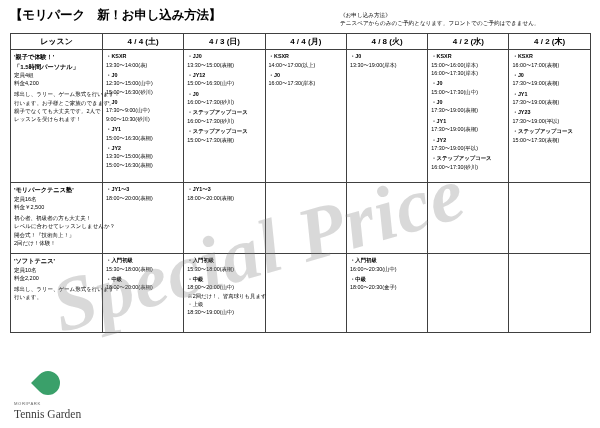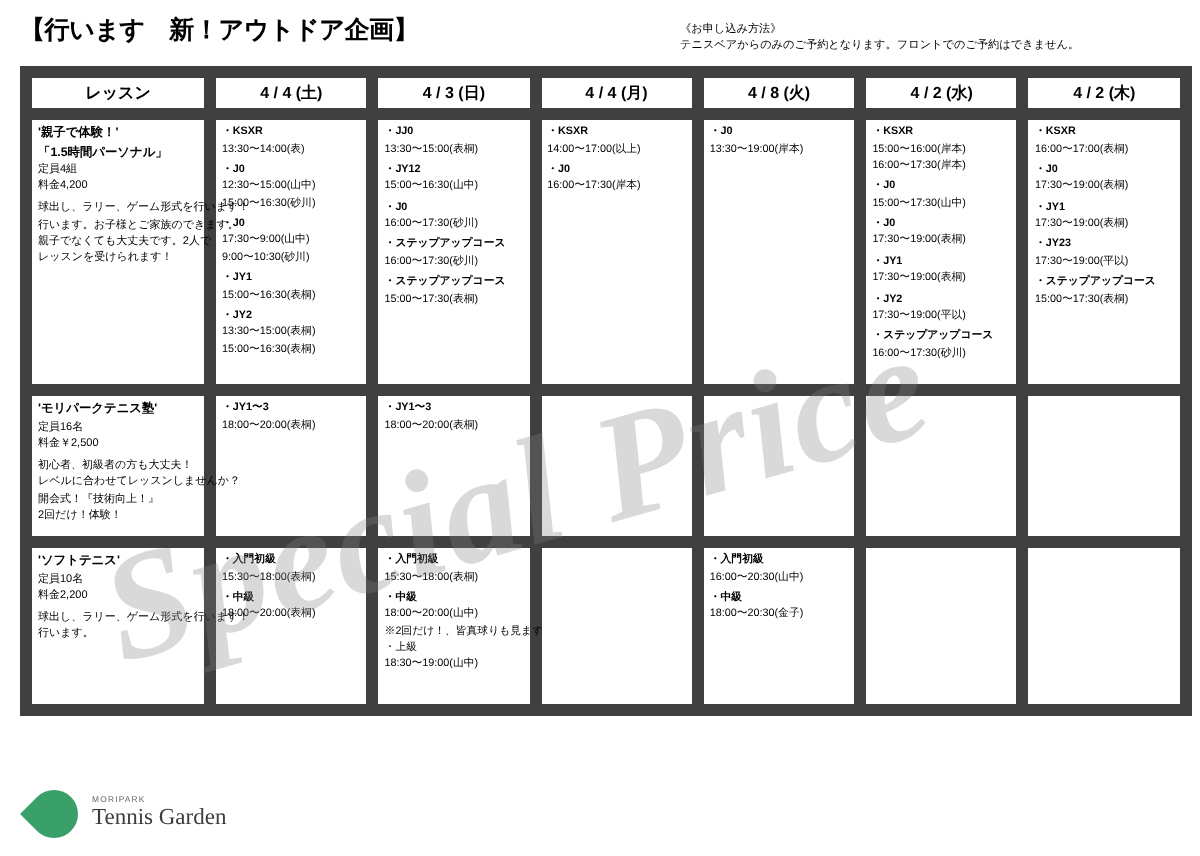--- a/index.html
+++ b/index.html
@@ -93,21 +93,21 @@
   
   table.sched {
     margin-top: 6px;
     border-collapse: collapse;
     width: 580px;
     table-layout: fixed;
     position: relative;
     z-index: 2;
   }
   table.sched th, table.sched td {
-    border: 6px solid #404040;
+    border: 1px solid #404040;
     vertical-align: top;
     padding: 2px 2px 2px 3px;
     background: transparent;
   }
   table.sched thead th {
     text-align: center;
     vertical-align: middle;
     font-size: 8px;
     font-weight: bold;
     height: 13px;
@@ -151,20 +151,21 @@
 
   
   .footer {
     position: absolute;
     left: 14px;
     bottom: 8px;
     display: flex;
     align-items: center;
     gap: 6px;
     z-index: 6;
+    flex-direction: column;
   }
   .logo-mark {
     width: 26px;
     height: 26px;
     position: relative;
   }
   .logo-mark .leaf {
     position: absolute;
     width: 24px;
     height: 24px;
@@ -189,21 +190,21 @@
     margin-top: 2px;
   }
 </style>
 </head>
 <body>
 
 <div class="page">
 
   <div class="header">
     <div class="header-left">
-      <div class="title-main">【行います　新！アウトドア企画】</div>
+      <div class="title-main">【モリパーク　新！お申し込み方法】</div>
     </div>
     <div class="header-right">
       <div class="apply-how">《お申し込み方法》</div>
       <div class="apply-note">テニスベアからのみのご予約となります。フロントでのご予約はできません。</div>
     </div>
   </div>
 
   <table class="sched">
     <colgroup>
       <col class="c-lesson">

